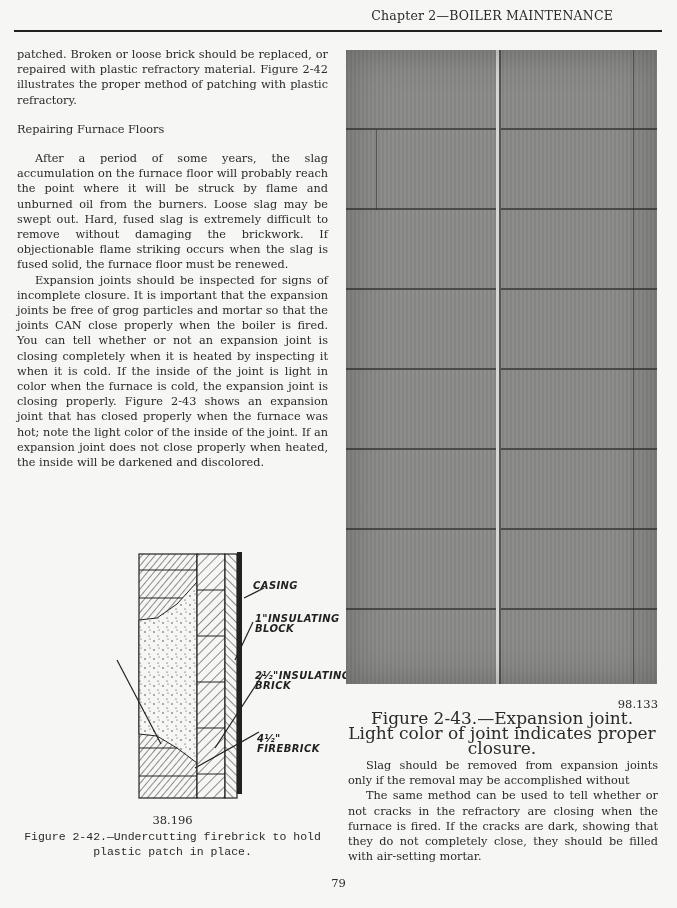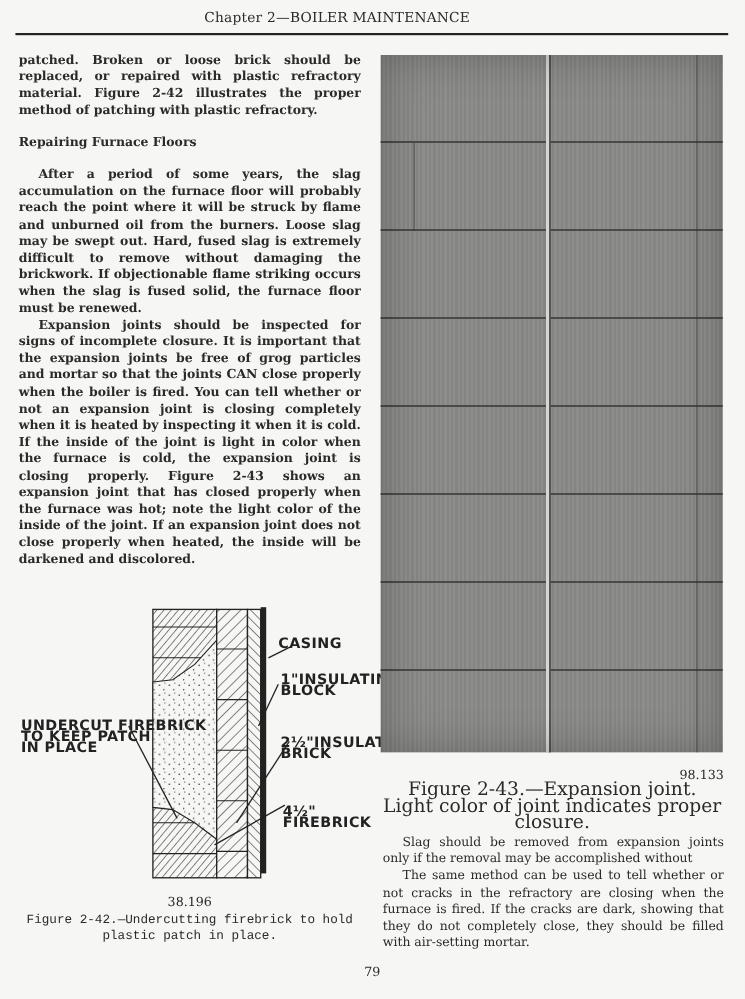--- a/index.html
+++ b/index.html
@@ -3,29 +3,29 @@
 <meta charset="utf-8">
 <style>
   html, body { margin: 0; padding: 0; }
   body {
     width: 677px; height: 908px; position: relative; overflow: hidden;
     background: #f6f6f4;
     font-family: "DejaVu Serif", "Liberation Serif", serif;
     color: #2a2a2a;
   }
   .header {
-    position: absolute; left: 0; top: 8px; width: 613px; text-align: center;
+    position: absolute; left: 0; top: 8px; width: 613px; text-align: right;
     font-size: 12.5px; letter-spacing: 0.2px;
   }
   .header-rule {
     position: absolute; left: 14px; top: 30px; width: 648px; height: 2px; background: #222;
   }
   .col-left {
     position: absolute; left: 17px; top: 47px; width: 311px;
-    font-size: 11.3px; line-height: 15.2px; text-align: justify; font-weight: bold;
+    font-size: 11.3px; line-height: 15.2px; text-align: justify;
   }
   .col-left p { margin: 0; }
   .col-left p.indent { text-indent: 18px; }
   .section-heading { margin: 14px 0 14px 0 !important; text-align: left; }
 
   .photo {
     position: absolute; left: 346px; top: 50px; width: 311px; height: 634px;
     background-color: #8a8a88;
     background-image:
       linear-gradient(90deg, transparent 0 150px, #d8d6d0 150px 153px, #555 153px 155px, transparent 155px),
@@ -47,21 +47,21 @@
   }
   .col-right {
     position: absolute; left: 348px; top: 758px; width: 310px;
     font-size: 11.3px; line-height: 15.2px; text-align: justify;
   }
   .col-right p { margin: 0; text-indent: 18px; }
 
   .diagram { position: absolute; left: 17px; top: 548px; width: 320px; height: 260px; }
   .diag-label {
     position: absolute; font-family: "DejaVu Sans", "Liberation Sans", sans-serif;
-    font-size: 13px; font-weight: bold; letter-spacing: 0.4px; line-height: 10px; color: #222;
+    font-size: 10px; font-weight: bold; letter-spacing: 0.4px; line-height: 10px; color: #222; font-style: italic;
   }
   .fig-num-left {
     position: absolute; left: 17px; top: 813px; width: 311px; text-align: center; font-size: 11.5px;
   }
   .fig-caption-left {
     position: absolute; left: 17px; top: 829px; width: 311px; text-align: center;
     font-size: 11.5px; line-height: 15px; font-family: Liberation Mono, monospace;
   }
   .page-number {
     position: absolute; left: 0; top: 876px; width: 677px; text-align: center; font-size: 11.5px;
@@ -126,23 +126,20 @@
     <line x1="246" y1="126" x2="198" y2="200" stroke="#222" stroke-width="1.2"></line>
     <line x1="242" y1="184" x2="178" y2="220" stroke="#222" stroke-width="1.2"></line>
     <line x1="100" y1="112" x2="144" y2="196" stroke="#222" stroke-width="1.2"></line>
   </svg>
   <div class="diag-label" style="left:236px;top:33px;">CASING</div>
   <div class="diag-label" style="left:238px;top:66px;white-space:pre;">1"INSULATING
 BLOCK</div>
   <div class="diag-label" style="left:238px;top:123px;white-space:pre;">2½"INSULATING
 BRICK</div>
   <div class="diag-label" style="left:240px;top:186px;">4½" FIREBRICK</div>
-  <div class="diag-label" style="left:2px;top:108px;white-space:pre;">UNDERCUT FIREBRICK
-TO KEEP PATCH
-IN PLACE</div>
 </div>
 <div class="fig-num-left">38.196</div>
 <div class="fig-caption-left">Figure 2-42.—Undercutting firebrick to hold plastic patch in place.</div>
 
 <div class="photo">
   <div class="vjoint" style="left:287px;"></div>
   <div class="vjoint" style="left:30px;top:80px;height:80px;"></div>
 </div>
 <div class="fig-num-right">98.133</div>
 <div class="fig-caption-right">Figure 2-43.—Expansion joint.  Light color of joint indicates proper closure.</div>

